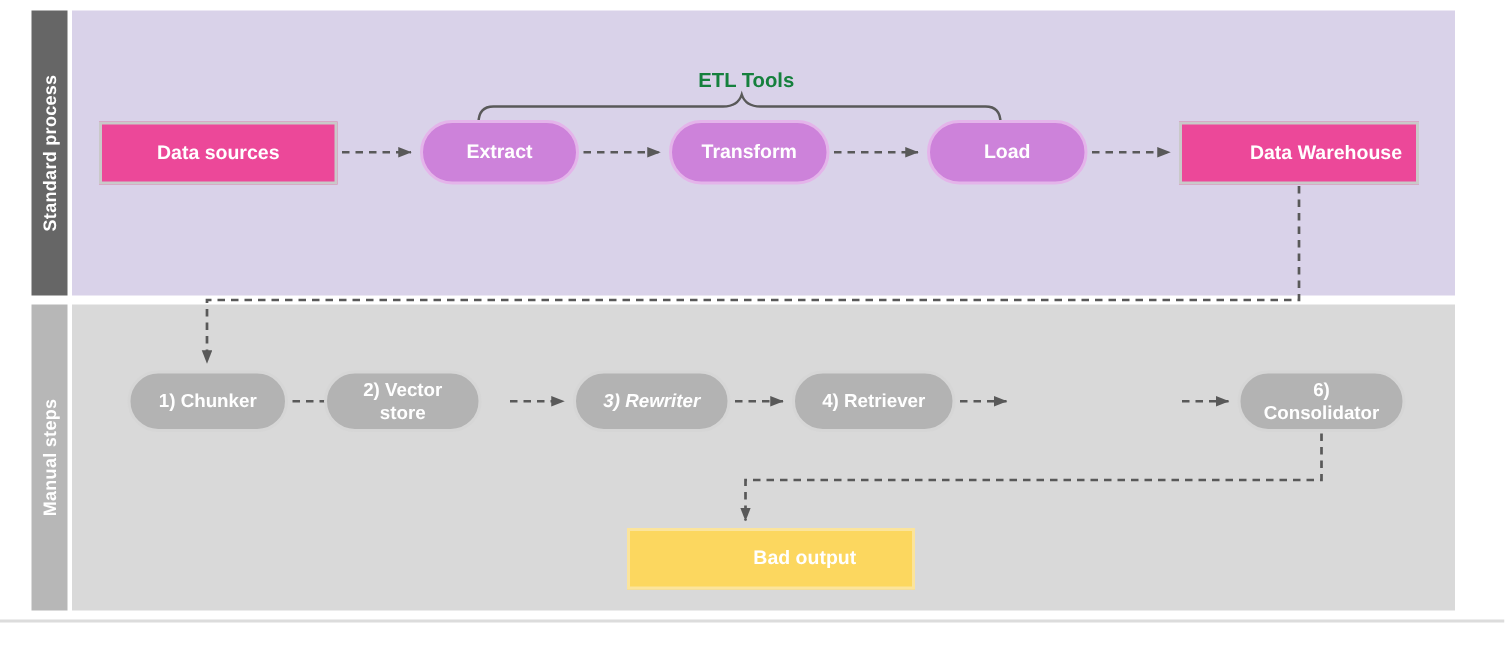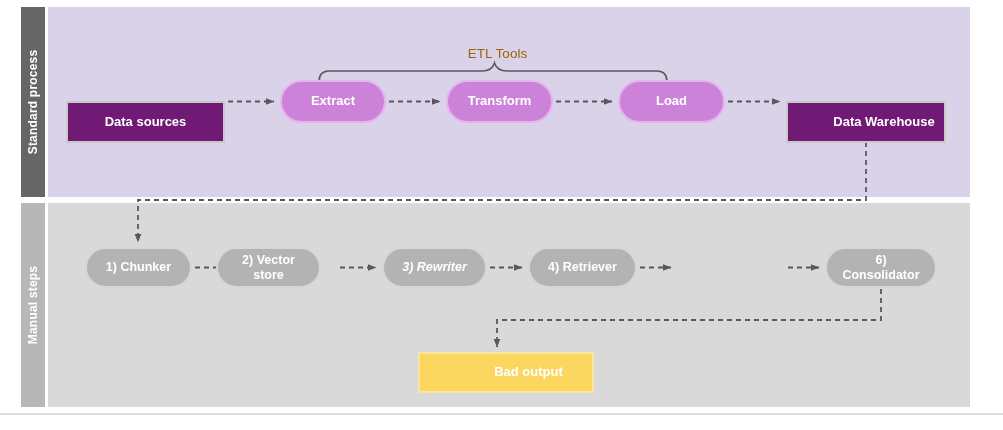--- a/index.html
+++ b/index.html
@@ -38,32 +38,32 @@
     display: flex;
     align-items: center;
     justify-content: center;
     text-align: center;
     color: #ffffff;
     font-weight: bold;
     font-size: 13px;
     line-height: 1.15;
     white-space: pre-line;
   }
-  .rect-gray  { background: #701a75; border: 2px solid #c9c9c9; margin-top: 20px; }
+  .rect-gray  { background: #ec4899; border: 2px solid #c9c9c9; }
   .pill-pink  { background: #cd82da; border: 2px solid #e4b4ea; border-radius: 22px; }
   .pill-gray  { background: #b3b3b3; border: 2px solid #d6d6d6; border-radius: 21px; font-size: 12.5px; }
   .rect-yellow{ background: #fcd75f; border: 2px solid #fbe49c; }
 
   
   .bracket-label {
     position: absolute;
     left: 430px; top: 46px; width: 135px;
     text-align: center;
-    color: #a16207;
-    font-weight: normal;
+    color: #15803d;
+    font-weight: bold;
     font-size: 13.5px;
   }
 
   
   svg.connectors {
     position: absolute;
     left: 0; top: 0;
     width: 1003px; height: 430px;
     pointer-events: none;
   }
@@ -116,15 +116,15 @@
   <div class="node rect-gray" style="left:786px; top:81px; width:160px; height:42px;padding-left:36px;">Data Warehouse</div>
 
   <div class="node pill-gray" style="left:85px;  top:247px; width:107px; height:41px;">1) Chunker</div>
   <div class="node pill-gray" style="left:216px; top:247px; width:105px; height:41px;text-align:center;">2) Vector
 store</div>
   <div class="node pill-gray" style="left:382px; top:247px; width:105px; height:41px;font-style:italic;">3) Rewriter</div>
   <div class="node pill-gray" style="left:528px; top:247px; width:109px; height:41px;">4) Retriever</div>
   <div class="node pill-gray" style="left:825px; top:247px; width:112px; height:41px;">6)
 Consolidator</div>
 
-  <div class="node rect-yellow" style="left:418px; top:352px; width:176px; height:41px;padding-left:45px;">Bad output</div>
+  <div class="node rect-yellow" style="left:418px; top:352px; width:192px; height:41px;padding-left:45px;">Bad output</div>
 
 </div>
 
 </body></html>

